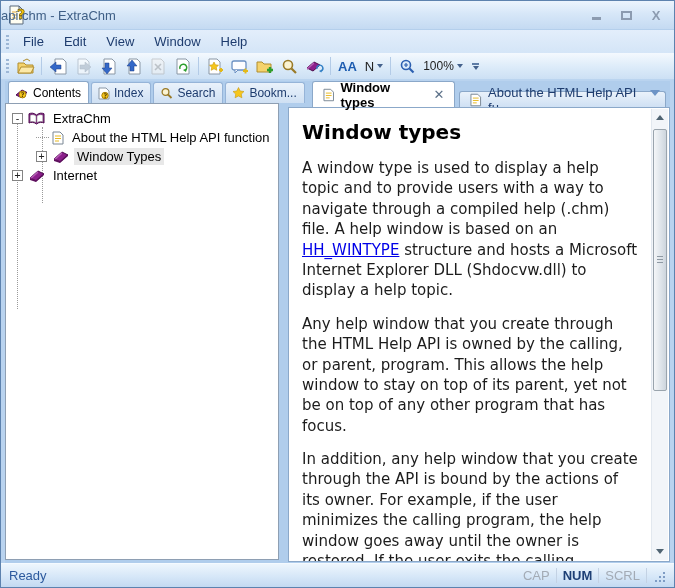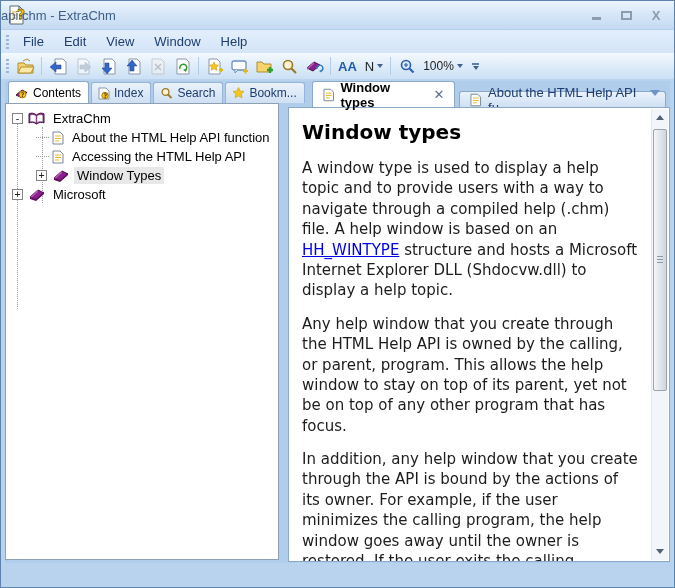--- a/index.html
+++ b/index.html
@@ -351,32 +351,20 @@
               <svg width="12" height="14" viewBox="0 0 12 14">
                 <path d="M1 1 h7 l3 3 v9 h-10 z" fill="#fff" stroke="#7a8794"></path>
                 <line x1="3" y1="5" x2="9" y2="5" stroke="#e8b820"></line>
                 <line x1="3" y1="7.5" x2="9" y2="7.5" stroke="#e8b820"></line>
                 <line x1="3" y1="10" x2="7" y2="10" stroke="#e8b820"></line>
               </svg>
             </span>
             <span class="tlabel">About the HTML Help API function</span>
           </div>
 
-          <div class="trow indent1">
-            <span class="connector"></span>
-            <span class="ticon">
-              <svg width="12" height="14" viewBox="0 0 12 14">
-                <path d="M1 1 h7 l3 3 v9 h-10 z" fill="#fff" stroke="#7a8794"></path>
-                <line x1="3" y1="5" x2="9" y2="5" stroke="#e8b820"></line>
-                <line x1="3" y1="7.5" x2="9" y2="7.5" stroke="#e8b820"></line>
-                <line x1="3" y1="10" x2="7" y2="10" stroke="#e8b820"></line>
-              </svg>
-            </span>
-            <span class="tlabel">Accessing the HTML Help API</span>
-          </div>
 
 
           <div class="trow indent1">
             <span class="expander">+</span>
             <span class="ticon">
               <svg width="17" height="13" viewBox="0 0 17 13">
                 <path d="M2 9 l8 -7 6 3 -8 7 z" fill="#8b1f8b" stroke="#4d0c4d"></path>
                 <path d="M2 9 l8 -7 0 2 -8 7 z" fill="#b45cb4"></path>
                 <path d="M2 9 l0 2 6 2 8 -7 0 -2 -8 7 z" fill="#5e105e"></path>
               </svg>
@@ -386,21 +374,21 @@
 
           <div class="trow indent0">
             <span class="expander">+</span>
             <span class="ticon">
               <svg width="17" height="13" viewBox="0 0 17 13">
                 <path d="M2 9 l8 -7 6 3 -8 7 z" fill="#8b1f8b" stroke="#4d0c4d"></path>
                 <path d="M2 9 l8 -7 0 2 -8 7 z" fill="#b45cb4"></path>
                 <path d="M2 9 l0 2 6 2 8 -7 0 -2 -8 7 z" fill="#5e105e"></path>
               </svg>
             </span>
-            <span class="tlabel">Microsoft</span>
+            <span class="tlabel">Internet</span>
           </div>
         </div>
       </div>
     </div>
 
     <div class="contentpanel">
       <div class="ctabs">
         <div class="ctab active">
           <svg width="12" height="14" viewBox="0 0 12 14">
             <path d="M1 1 h7 l3 3 v9 h-10 z" fill="#fff" stroke="#7a8794"></path>
@@ -444,14 +432,30 @@
           </div>
           <div class="sbtn down">
               <span class="tri-down"></span>
             </div>
         </div>
       </div>
     </div>
 
   </div>
 
+  <div class="statusbar">
+    <span class="status-text">Ready</span>
+    <div class="sb-right">
+      <span class="indicator">CAP</span>
+      <span class="indicator active">NUM</span>
+      <span class="indicator">SCRL</span>
+      <div class="resize-grip">
+        <i style="right:1px;bottom:1px"></i>
+          <i style="right:1px;bottom:5px"></i>
+          <i style="right:5px;bottom:1px"></i>
+        <i style="right:1px;bottom:9px"></i>
+          <i style="right:5px;bottom:5px"></i>
+          <i style="right:9px;bottom:1px"></i>
+      </div>
+    </div>
+  </div>
 
 </div>
 
 </body></html>

